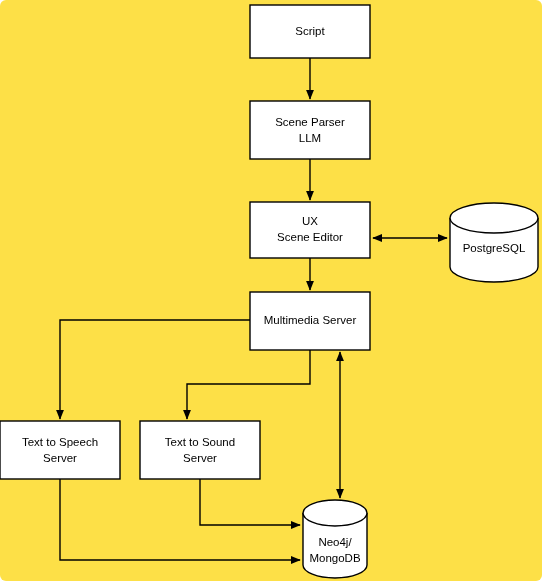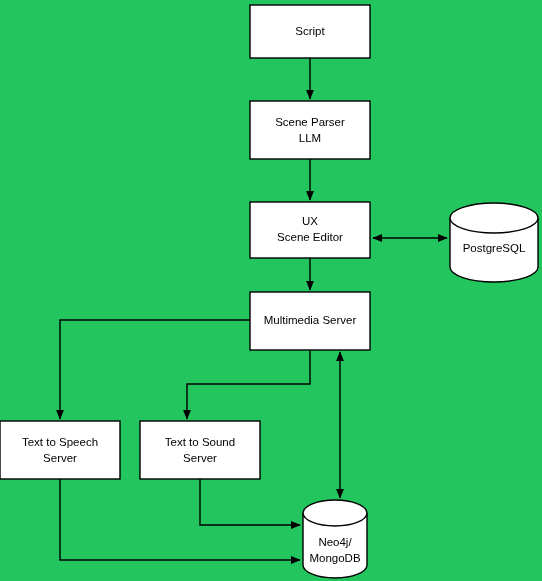--- a/index.html
+++ b/index.html
@@ -11,21 +11,22 @@
     width: 542px;
     height: 581px;
     font-family: "Liberation Sans", sans-serif;
     overflow: hidden;
     position: relative;
   }
   #diagram-root {
     position: relative;
     width: 542px;
     height: 581px;
-    background: #22c55e;
+    background: #fde047;
+    border-radius: 6px;
   }
   svg.diagram-canvas {
     position: absolute;
     left: 0;
     top: 0;
     width: 542px;
     height: 581px;
     display: block;
   }
   .node-label {

